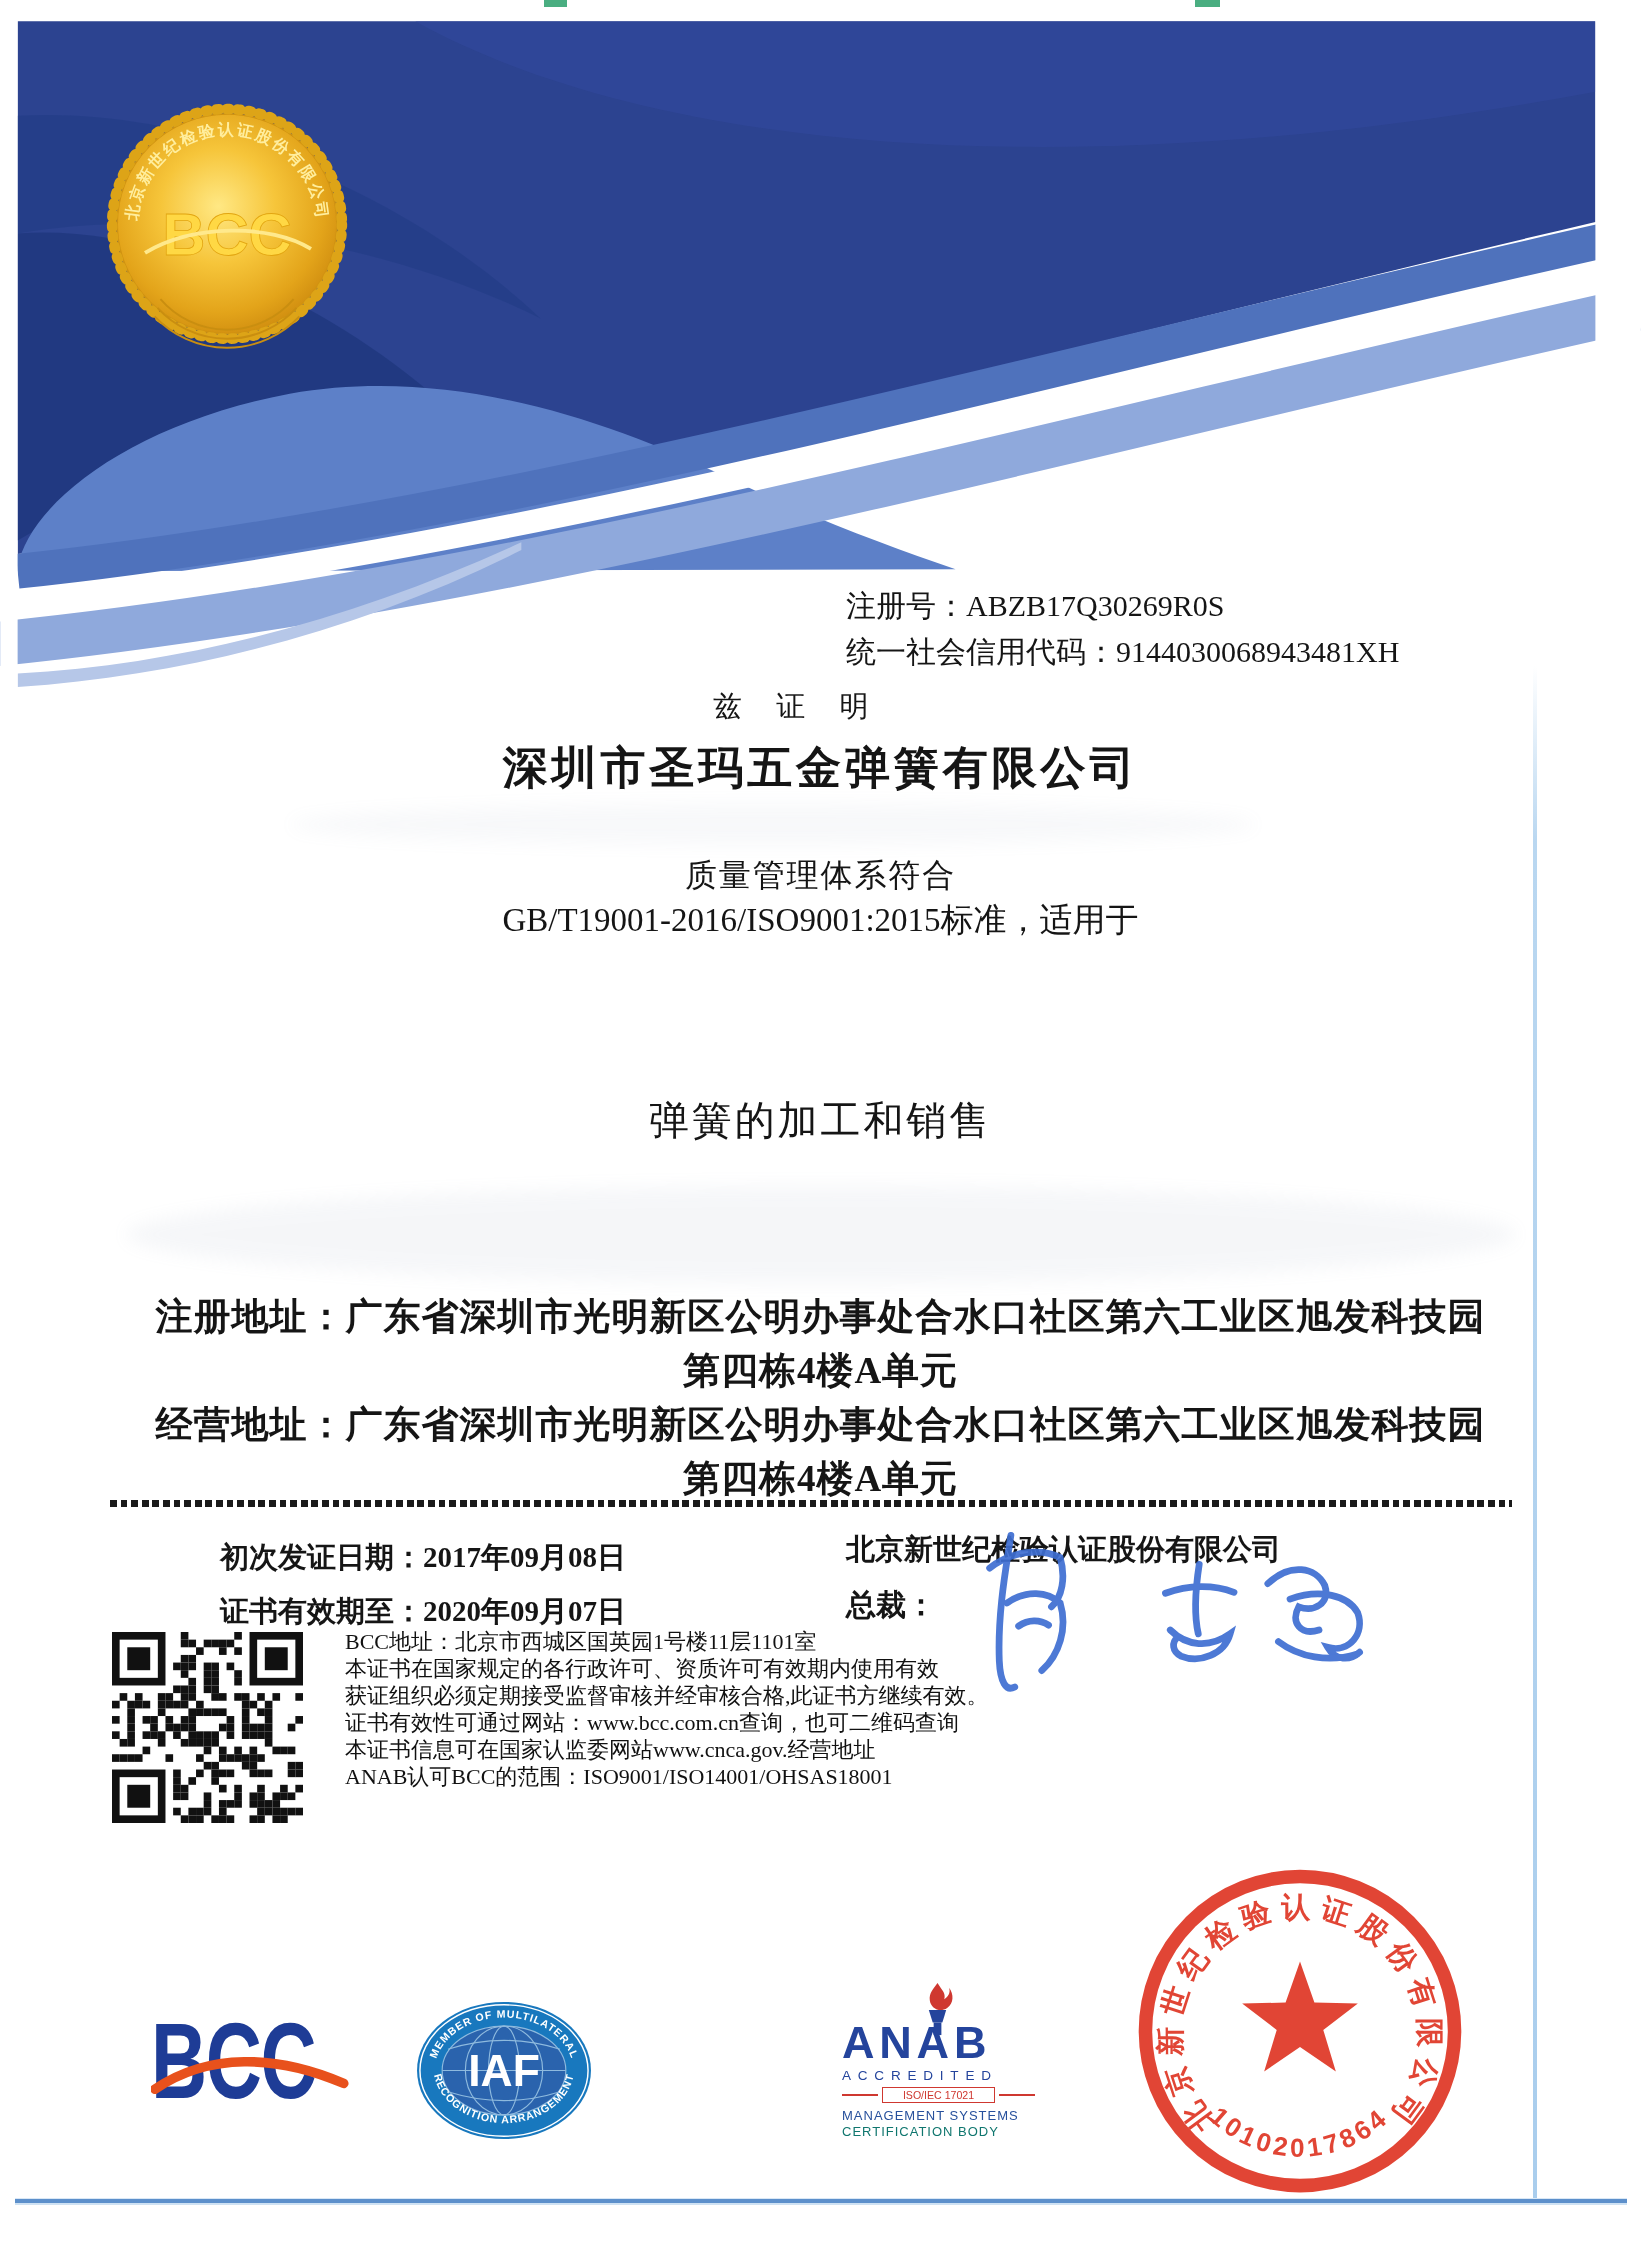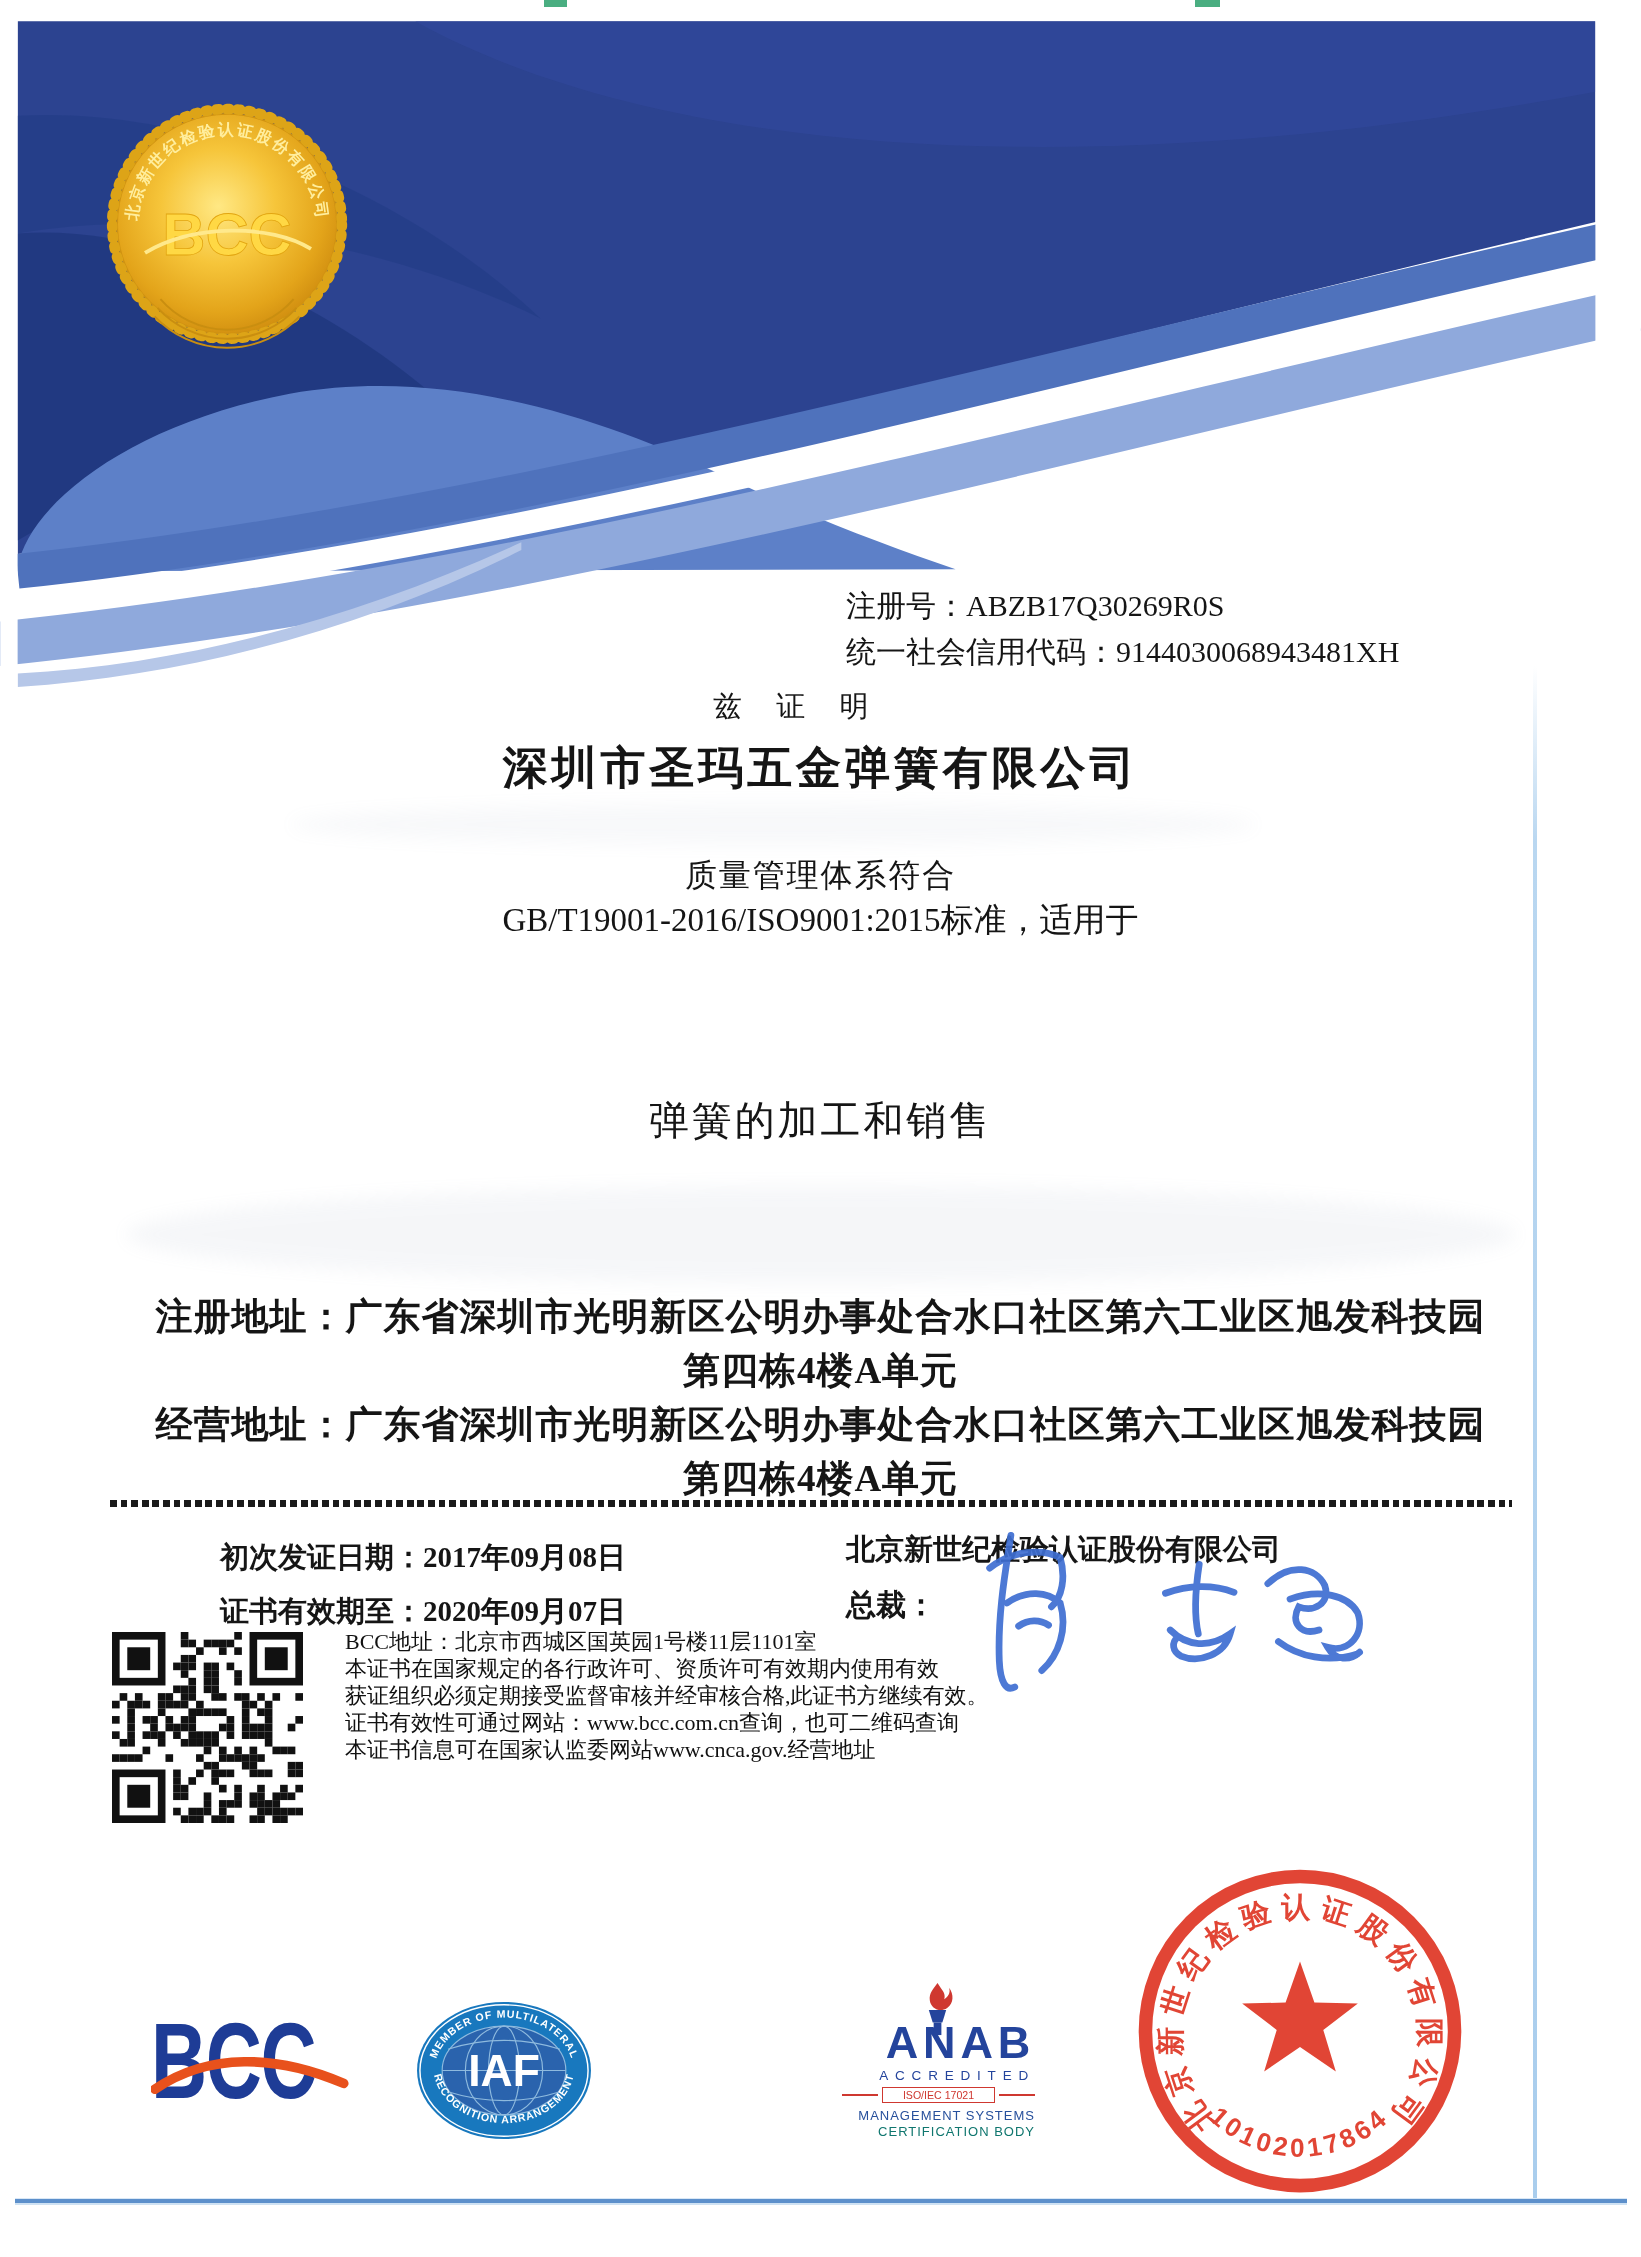--- a/index.html
+++ b/index.html
@@ -26,21 +26,21 @@
   .vline{left:1533px;top:666px;width:3.9px;height:1537px;
      background:linear-gradient(180deg,rgba(173,208,238,0) 0,rgba(173,208,238,.85) 174px,rgba(160,200,235,.9) 100%)}
   .bline{left:15.4px;top:2198px;width:1612px;height:6.8px;
      background:linear-gradient(180deg,#d9e8f6 0 1px,#5d90cb 1px 4.8px,#cfe2f3 4.8px 6.8px)}
   .gdash{top:0;height:6.8px;background:#2aa06b;opacity:.85}
   
   .bcclogo{left:151px;top:2014px;width:212px;height:108px}
   .bcclogo .txt{font-family:"Liberation Sans",sans-serif;font-weight:800;font-size:108px;
      color:#1e3c96;letter-spacing:-1.9px;transform:scaleX(.72);transform-origin:left top;line-height:93px}
   
-  .anab{left:842px;top:1979px;width:193px;text-align:right;font-family:"Liberation Sans",sans-serif}
+  .anab{left:842px;top:1979px;width:193px;text-align:left;font-family:"Liberation Sans",sans-serif}
   .anab .word{position:relative;margin-top:41px;font-size:45px;font-weight:800;color:#24449c;letter-spacing:4.8px;line-height:46px}
   .anab .torch{position:absolute;left:50%;top:-39px;transform:translateX(-54%)}
   .anab .accr{font-size:13.5px;letter-spacing:6.8px;color:#24449c;margin-top:1.9px}
   .anab .isoline{display:flex;align-items:center;gap:3.9px;margin-top:3.9px}
   .anab .isoline .rule{flex:1;height:1.9px;background:#cf3830}
   .anab .isoline .std{font-size:10.6px;color:#cf3830;border:1.4px solid #cf3830;padding:0 20px;line-height:14.5px}
   .anab .msline{font-size:13px;color:#27509c;letter-spacing:1px;margin-top:4.8px;line-height:16.4px}
   .anab .cbody{font-size:13px;color:#0f766e;letter-spacing:1px;line-height:16.4px}
 </style>
 </head>
@@ -356,20 +356,21 @@
       <rect x="7.92" y="150.48" width="39.6" height="39.6" fill="#fff"></rect>
       <rect x="15.84" y="158.4" width="23.759999999999998" height="23.759999999999998" fill="#111"></rect>
     </svg>
 
   <div class="abs notes">
     <div>BCC地址：北京市西城区国英园1号楼11层1101室</div>
     <div>本证书在国家规定的各行政许可、资质许可有效期内使用有效</div>
     <div>获证组织必须定期接受监督审核并经审核合格,此证书方继续有效。</div>
     <div>证书有效性可通过网站：www.bcc.com.cn查询，也可二维码查询</div>
     <div>本证书信息可在国家认监委网站www.cnca.gov.经营地址</div>
+    <div>ANAB认可BCC的范围：ISO9001/ISO14001/OHSAS18001</div>
   </div>
 
   <div class="abs bcclogo">
     <div class="txt">BCC</div>
     <svg class="abs" style="left:0;top:0" width="212" height="108" viewBox="0 0 220 112">
       <path d="M4,78 C60,40 130,42 200,72" stroke="#e8511c" stroke-width="10" fill="none" stroke-linecap="round"></path>
     </svg>
   </div>
 
   <svg class="abs" style="left:415px;top:1999px" width="178" height="143" viewBox="-92 -74 184 148">

